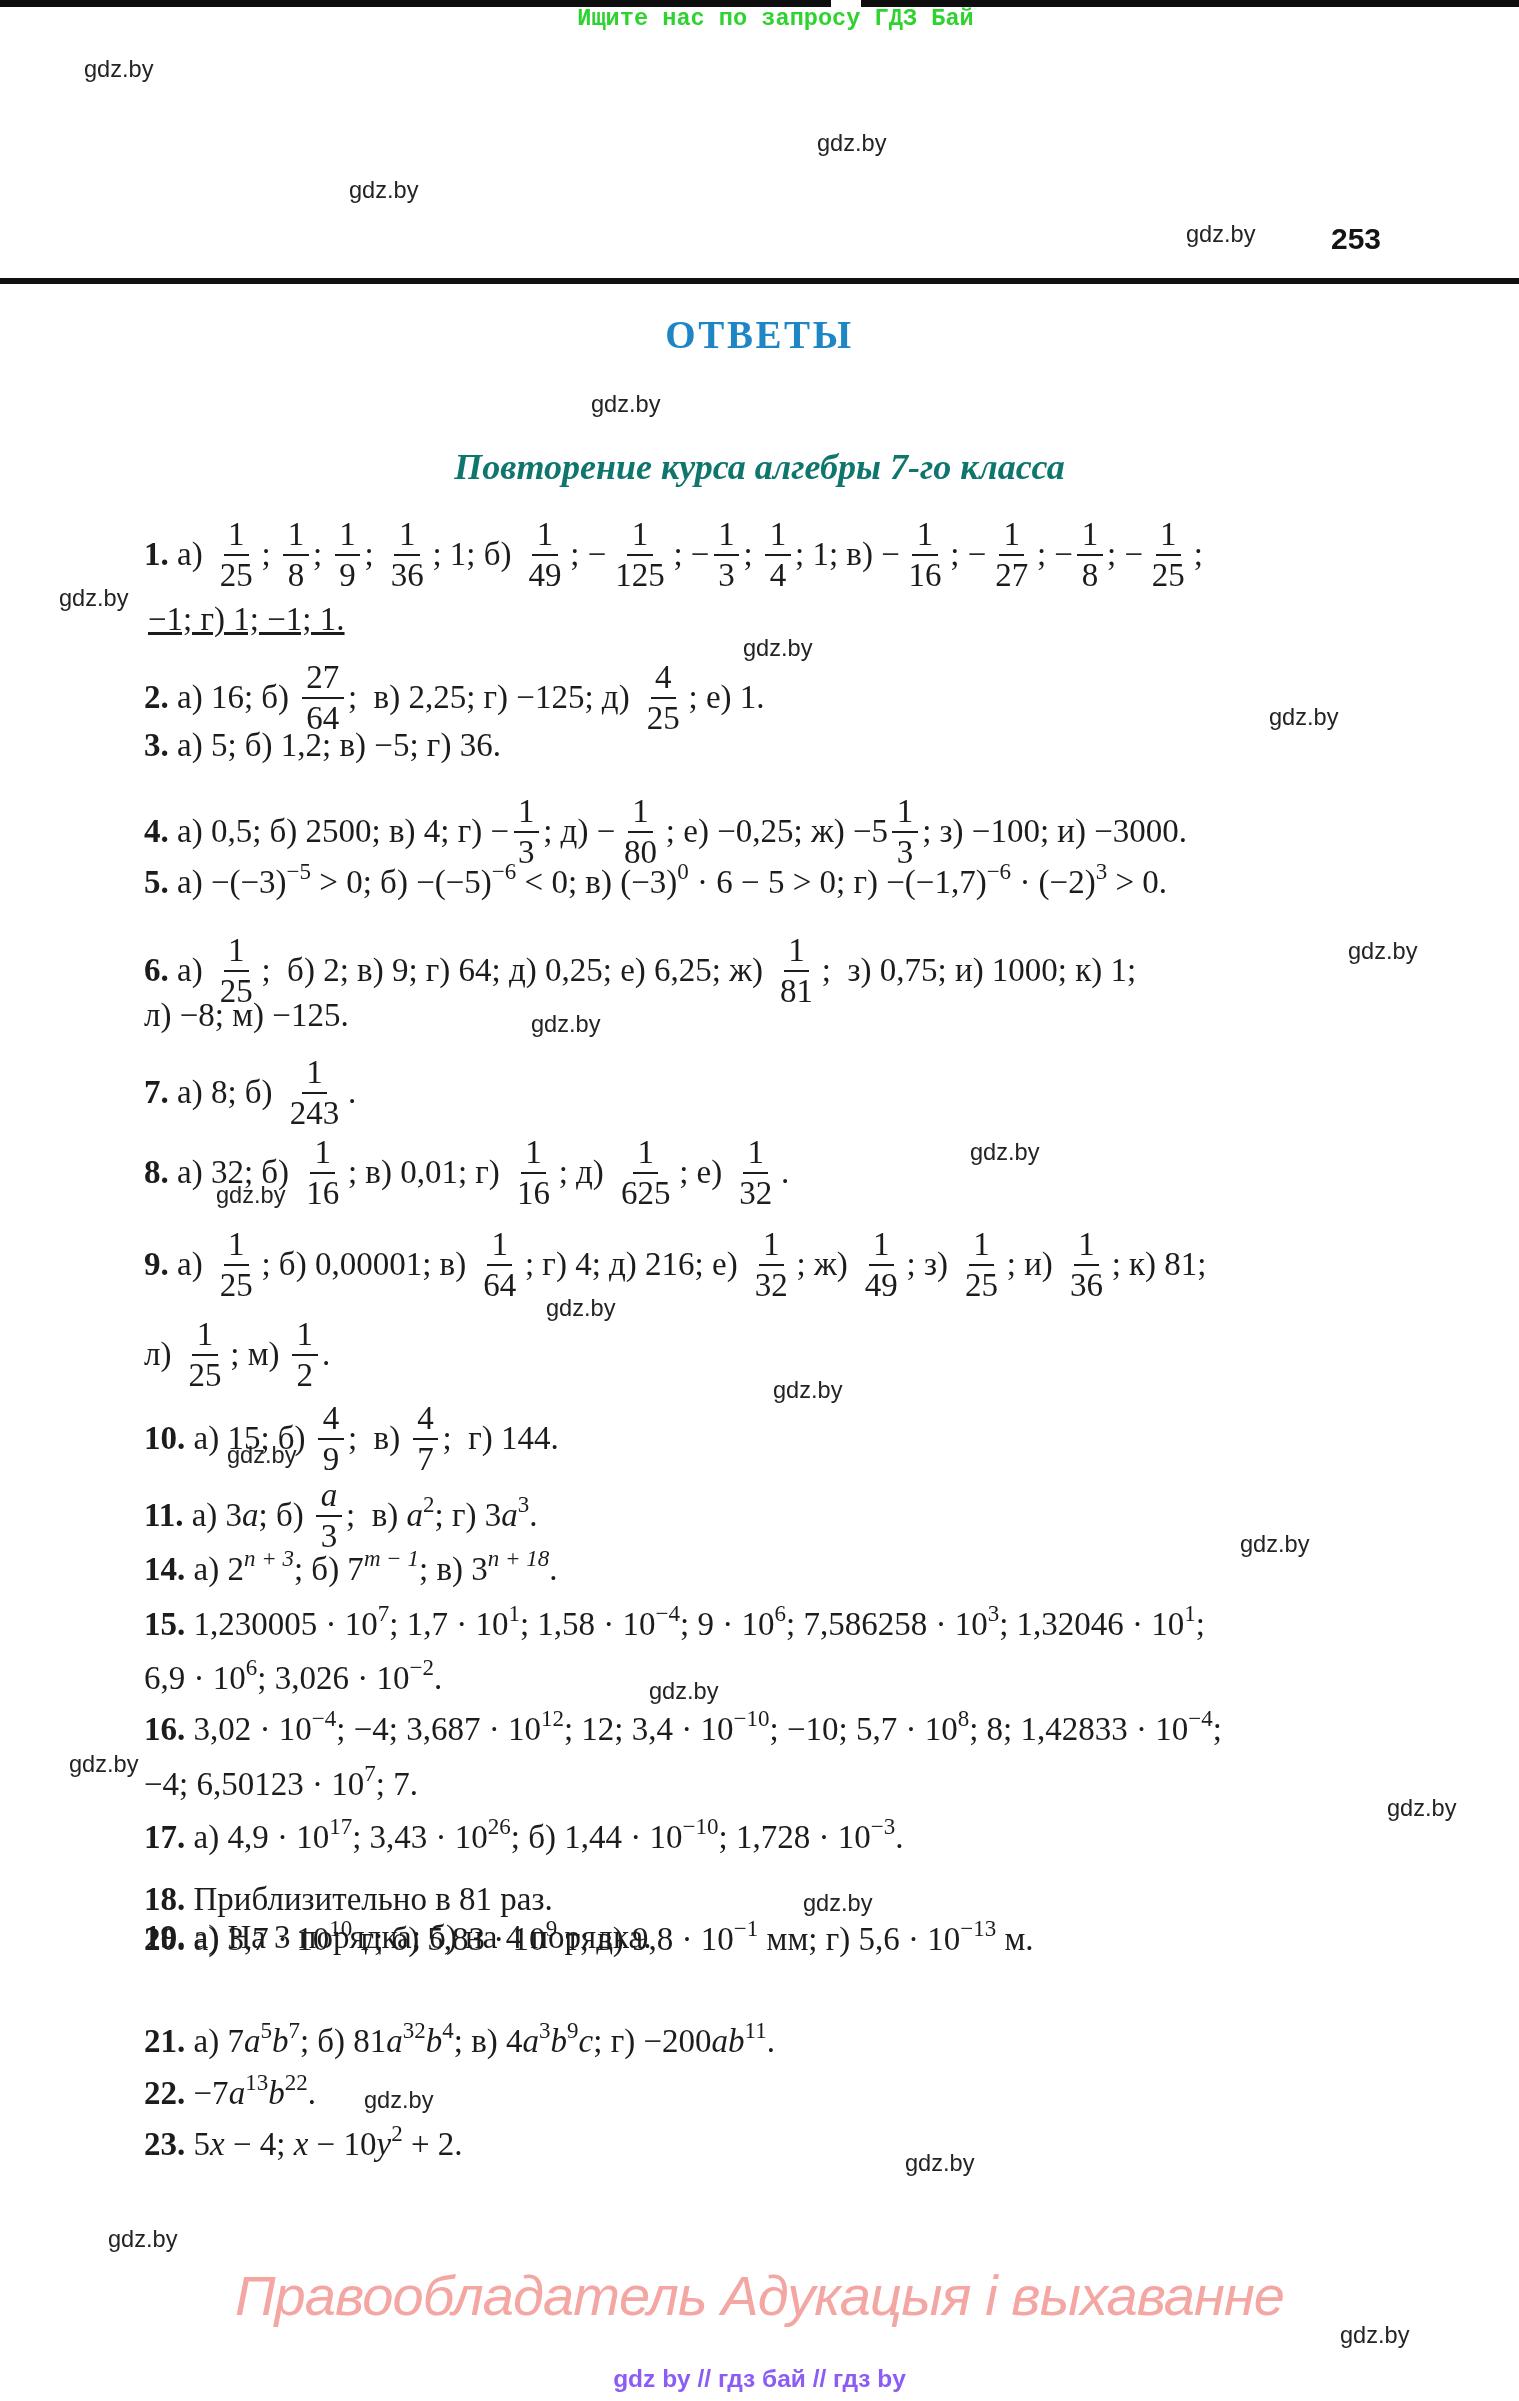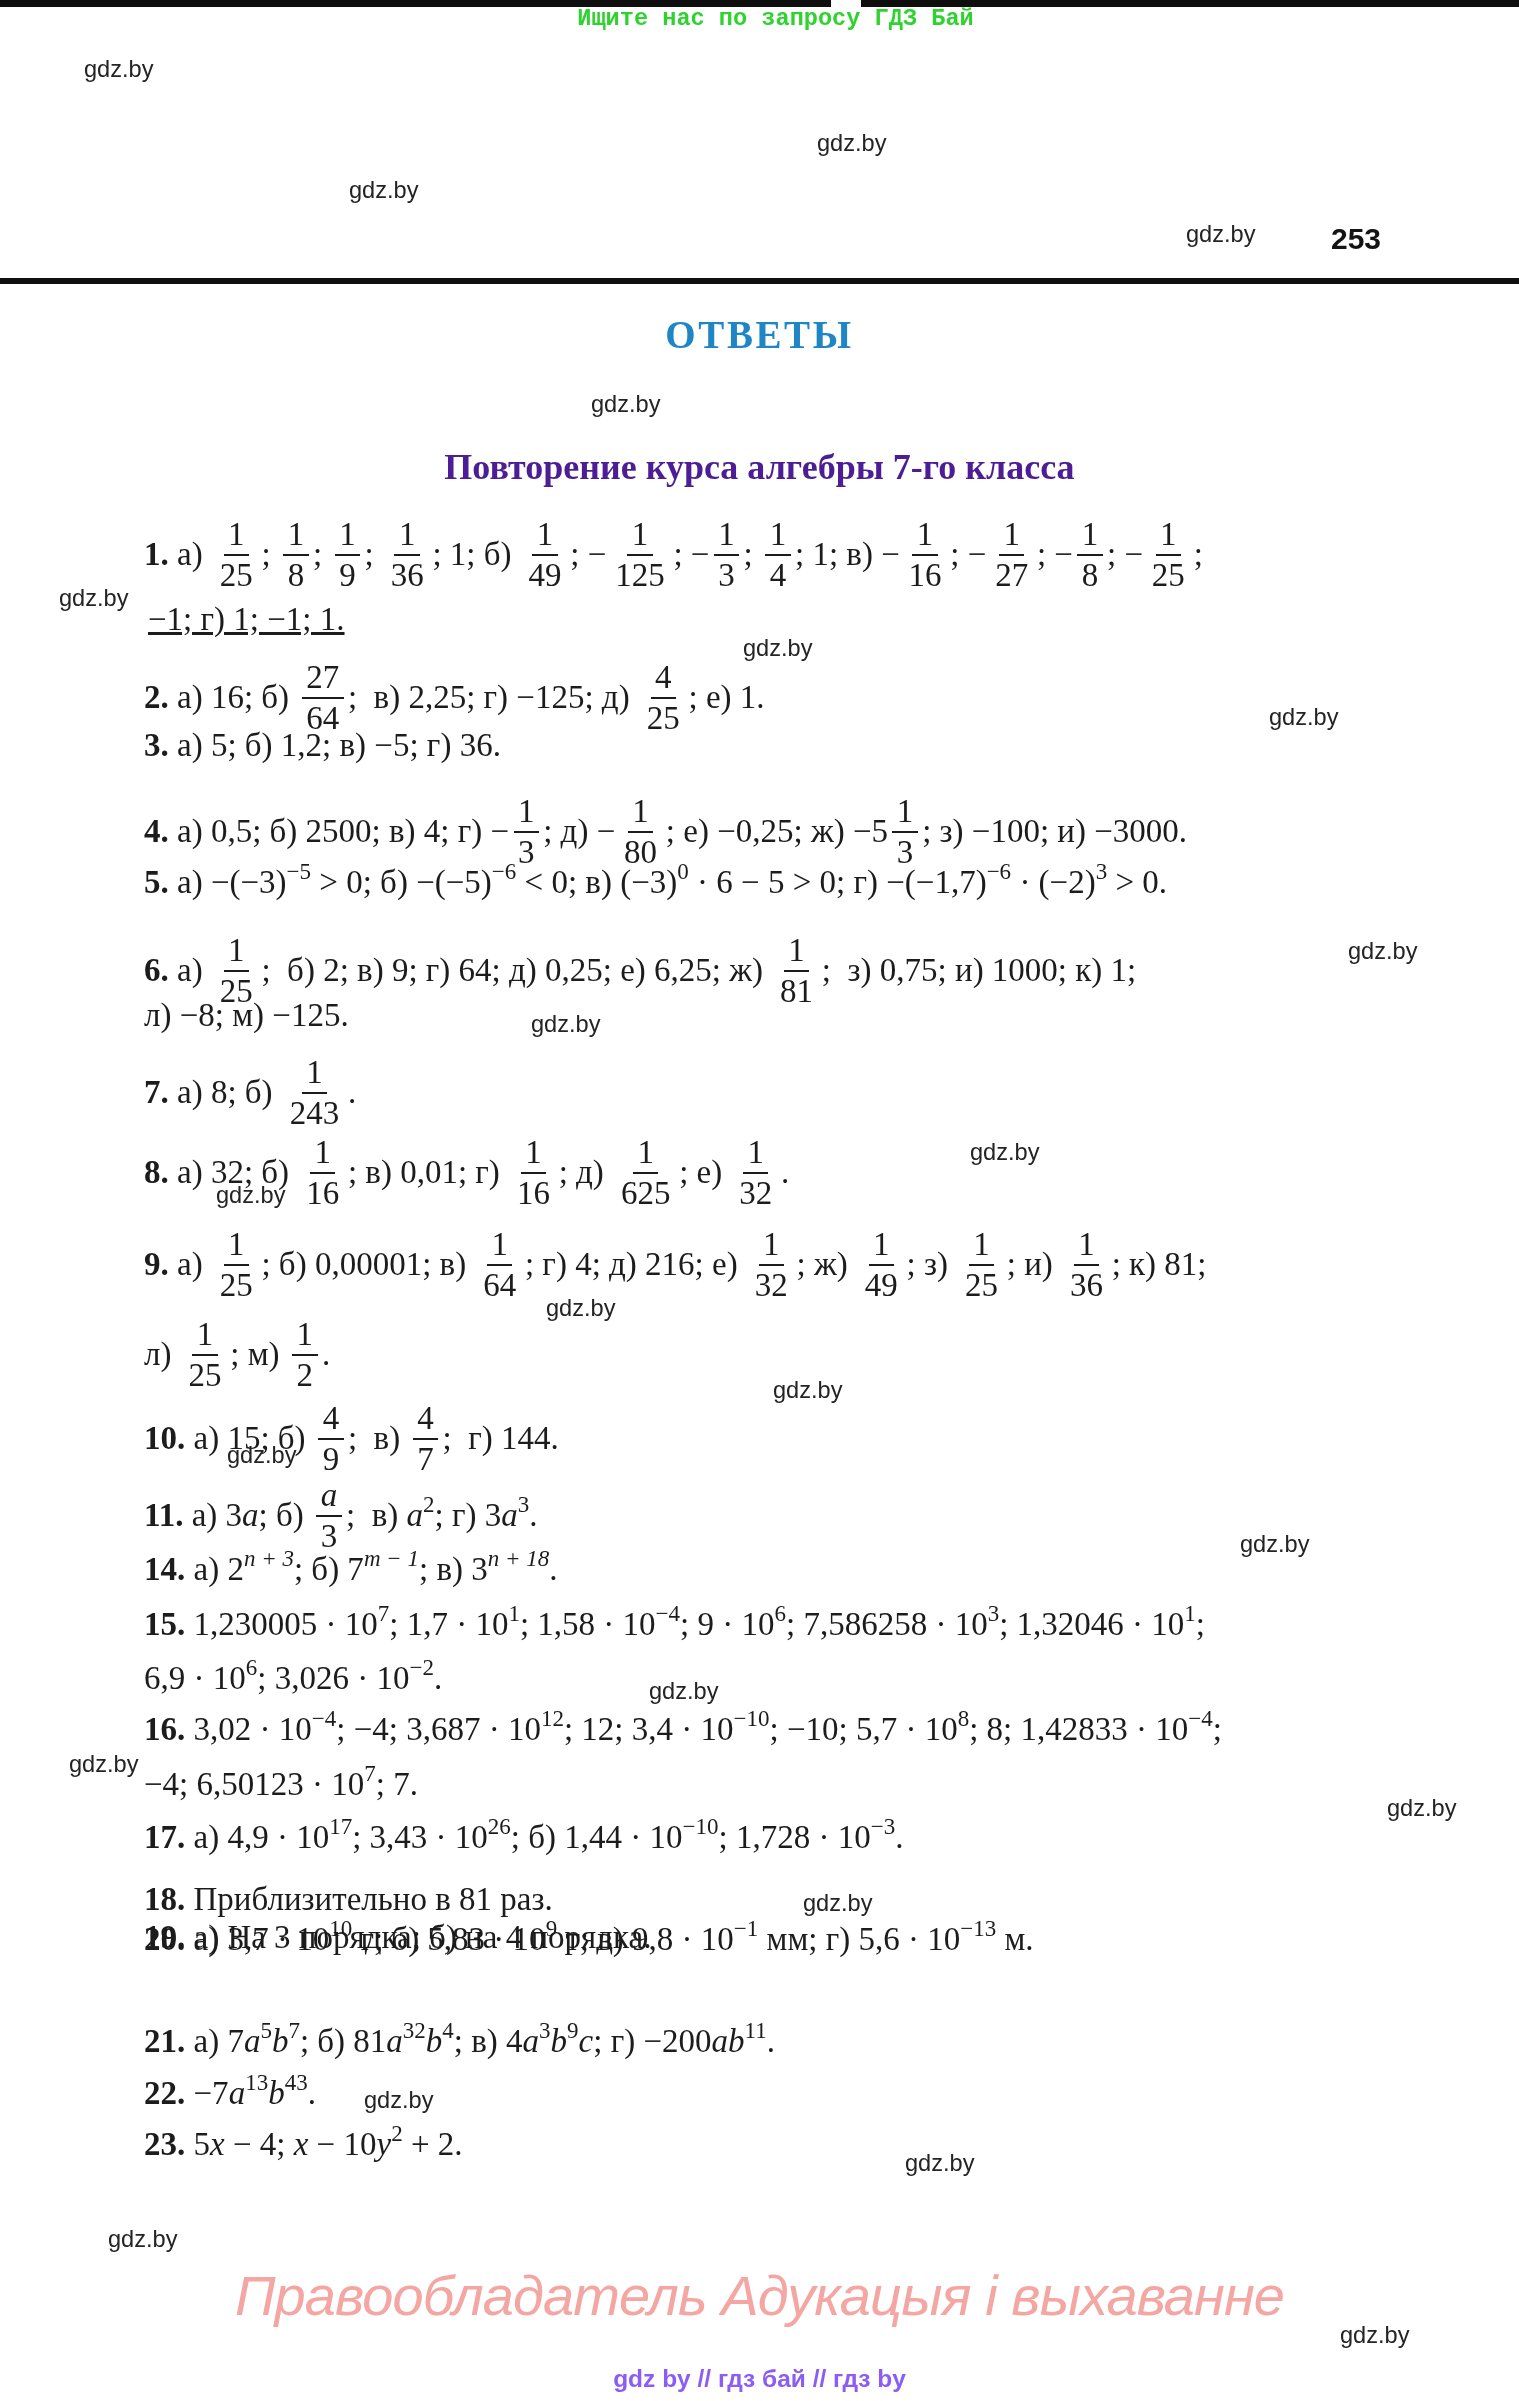--- a/index.html
+++ b/index.html
@@ -60,21 +60,21 @@
   <div class="edge-bar" style="left:861px;width:658px;"></div>
 
   <div class="promo" style="color: rgb(47, 211, 47);">Ищите нас по запросу ГДЗ Бай</div>
 
   <div class="pagenum">253</div>
 
   <div class="rule"></div>
 
   <div class="title" style="color: rgb(31, 134, 197);">ОТВЕТЫ</div>
 
-  <div class="section-title" style="color: #4c1d95;">Повторение курса алгебры 7-го класса</div>
+  <div class="section-title" style="color: #0f766e; font-style: italic;">Повторение курса алгебры 7-го класса</div>
 
   <div class="credit" style="color: rgb(244, 166, 163);">Правообладатель Адукацыя і выхаванне</div>
 
   <div class="links" style="color: #8b5cf6;">gdz by  //  гдз бай  //  гдз by</div>
 <span class="wm" style="left: 84px; top: 56px; color: rgb(36, 36, 36);">gdz.by</span>
     <span class="wm" style="left: 817px; top: 130px; color: rgb(36, 36, 36);">gdz.by</span>
     <span class="wm" style="left: 349px; top: 177px; color: rgb(36, 36, 36);">gdz.by</span>
     <span class="wm" style="left: 1186px; top: 221px; color: rgb(36, 36, 36);">gdz.by</span>
     <span class="wm" style="left: 591px; top: 391px; color: rgb(36, 36, 36);">gdz.by</span>
     <span class="wm" style="left: 59px; top: 585px; color: rgb(36, 36, 36);">gdz.by</span>
@@ -113,16 +113,16 @@
     <div class="math-line" style="top: 1549px; left: 144px;"><b>14.</b> а) 2<span class="sp v">n + 3</span>; б) 7<span class="sp v">m − 1</span>; в) 3<span class="sp v">n + 18</span>.</div>
     <div class="math-line" style="top: 1604px; left: 144px;"><b>15.</b> 1,230005 · 10<span class="sp">7</span>; 1,7 · 10<span class="sp">1</span>; 1,58 · 10<span class="sp">−4</span>; 9 · 10<span class="sp">6</span>; 7,586258 · 10<span class="sp">3</span>; 1,32046 · 10<span class="sp">1</span>;</div>
     <div class="math-line" style="top: 1658px; left: 144px;">6,9 · 10<span class="sp">6</span>; 3,026 · 10<span class="sp">−2</span>.</div>
     <div class="math-line" style="top: 1709px; left: 144px;"><b>16.</b> 3,02 · 10<span class="sp">−4</span>; −4; 3,687 · 10<span class="sp">12</span>; 12; 3,4 · 10<span class="sp">−10</span>; −10; 5,7 · 10<span class="sp">8</span>; 8; 1,42833 · 10<span class="sp">−4</span>;</div>
     <div class="math-line" style="top: 1764px; left: 144px;">−4; 6,50123 · 10<span class="sp">7</span>; 7.</div>
     <div class="math-line" style="top: 1817px; left: 144px;"><b>17.</b> а) 4,9 · 10<span class="sp">17</span>; 3,43 · 10<span class="sp">26</span>; б) 1,44 · 10<span class="sp">−10</span>; 1,728 · 10<span class="sp">−3</span>.</div>
     <div class="math-line" style="top: 1867px; left: 144px; margin-top: 12px;"><b>18.</b> Приблизительно в 81 раз.</div>
     <div class="math-line" style="top: 1917px; left: 144px;"><b>19.</b> а) На 3 порядка; б) на 4 порядка.</div>
     <div class="math-line" style="top: 1919px; left: 144px;"><b>20.</b> а) 3,7 · 10<span class="sp">10</span> г; б) 5,83 · 10<span class="sp">9</span> т; в) 9,8 · 10<span class="sp">−1</span> мм; г) 5,6 · 10<span class="sp">−13</span> м.</div>
     <div class="math-line" style="top: 2021px; left: 144px;"><b>21.</b> а) 7<span class="v">a</span><span class="sp">5</span><span class="v">b</span><span class="sp">7</span>; б) 81<span class="v">a</span><span class="sp">32</span><span class="v">b</span><span class="sp">4</span>; в) 4<span class="v">a</span><span class="sp">3</span><span class="v">b</span><span class="sp">9</span><span class="v">c</span>; г) −200<span class="v">ab</span><span class="sp">11</span>.</div>
-    <div class="math-line" style="top: 2073px; left: 144px;"><b>22.</b> −7<span class="v">a</span><span class="sp">13</span><span class="v">b</span><span class="sp">43</span>.</div>
+    <div class="math-line" style="top: 2073px; left: 144px;"><b>22.</b> −7<span class="v">a</span><span class="sp">13</span><span class="v">b</span><span class="sp">22</span>.</div>
     <div class="math-line" style="top: 2124px; left: 144px;"><b>23.</b> 5<span class="v">x</span> − 4; <span class="v">x</span> − 10<span class="v">y</span><span class="sp">2</span> + 2.</div>
   </div>
 
 
 </body></html>

